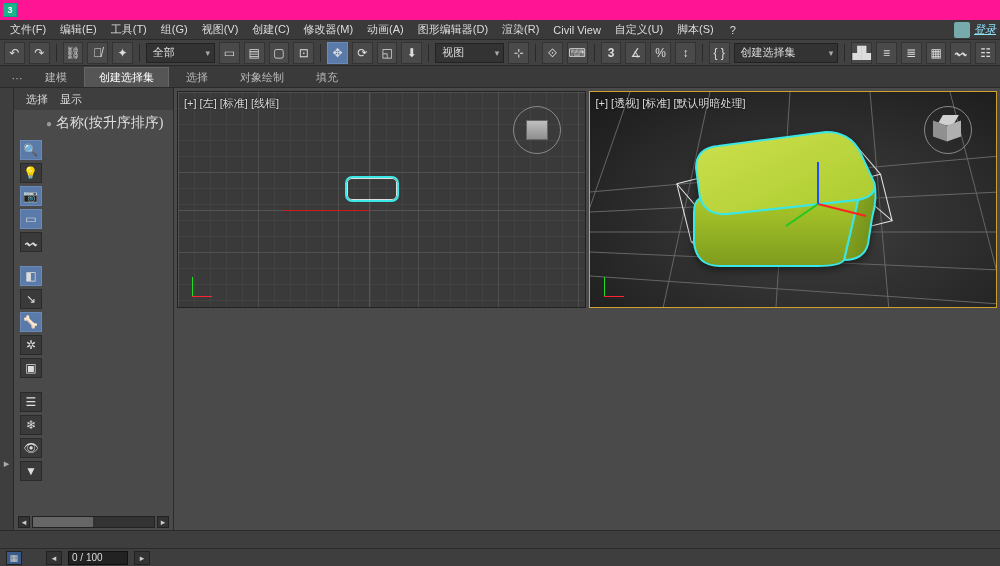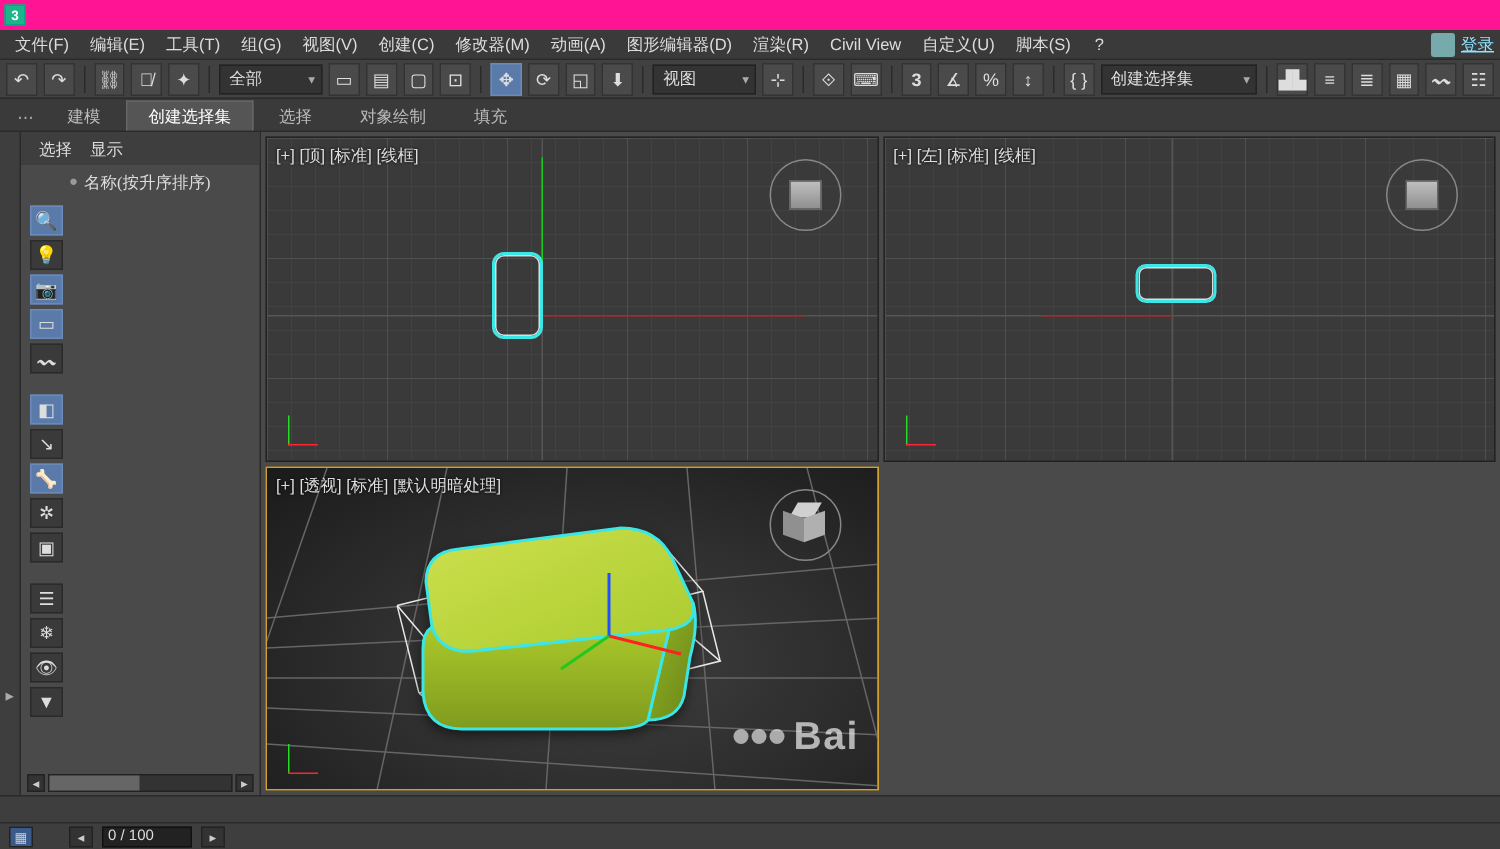--- a/index.html
+++ b/index.html
@@ -7,21 +7,21 @@
 .root { width: 1000px; height: 566px; display: flex; flex-direction: column; background: #3a3a3a; }
 
 
 .titlebar { height: 20px; background: #ff1493; display: flex; align-items: center; justify-content: center; position: relative; color: #000; font-size: 12px; }
 .title-icon { position: absolute; left: 3px; width: 14px; height: 14px; background: #1cb58a; border: 1px solid #0a8; color: #fff; display:flex; align-items:center; justify-content:center; font-size:9px; font-weight:bold;}
 
 
 .menubar { height: 20px; background: #3a3a3a; display: flex; align-items: center; padding: 0 4px; gap: 2px; border-bottom: 1px solid #2a2a2a; }
 .menu-item { padding: 2px 6px; color: #ddd; cursor: pointer; }
 .helper { margin-left: 2px; }
-.menubar .right { margin-left: auto; display: flex; gap: 4px; align-items: center; }
+.menubar .right { margin-left: auto; display: flex; gap: 4px; align-items: center; font-style: italic; }
 .avatar-ic { width: 16px; height: 16px; background: #7aa; border-radius: 2px; }
 .login-link { color: #8fe3ff; text-decoration: underline; cursor: pointer; }
 
 
 .toolbar { height: 26px; background: #414141; display: flex; align-items: center; padding: 2px 4px; gap: 4px; border-bottom: 1px solid #2a2a2a; }
 .tool-btn { width: 22px; height: 22px; background: #4a4a4a; border: 1px solid #333; display: flex; align-items: center; justify-content: center; cursor: pointer; color: #ddd; font-size: 12px; }
 .tool-btn.active { background: #5a7aaa; border-color: #6a8aba; }
 .tool-sep { width: 1px; height: 18px; background: #2a2a2a; margin: 0 2px; }
 .tool-dd { height: 20px; background: #333; border: 1px solid #222; color: #ddd; padding: 0 16px 0 6px; display: flex; align-items: center; position: relative; font-size: 11px; }
 .tool-dd::after { content: "▾"; position: absolute; right: 4px; font-size: 9px; color: #aaa; }
@@ -37,21 +37,21 @@
 .left-rail { width: 14px; background: #3e3e3e; border-right: 1px solid #2a2a2a; display: flex; align-items: flex-end; justify-content: center; padding-bottom: 60px; }
 .left-rail .chev { color: #aaa; cursor: pointer; }
 
 .side-panel { width: 160px; background: #4a4a4a; border-right: 1px solid #2a2a2a; display:flex; flex-direction:column; }
 .panel-tabs { height: 22px; background: #3e3e3e; display: flex; align-items: center; gap: 12px; padding: 0 12px; }
 .panel-t { color: #ddd; cursor: pointer; }
 .panel-body { padding: 6px; flex:1; display:flex; gap:6px; }
 .icon-col { width: 24px; display:flex; flex-direction:column; gap: 3px; }
 .icon-b { width: 22px; height: 20px; background: #3a3a3a; border: 1px solid #2a2a2a; display:flex; align-items:center; justify-content:center; cursor:pointer; color:#ddd; font-size:12px; }
 .icon-b.on { background: #5a7aaa; border-color:#6a8aba; }
-.name-label { font-size: 11px; color: #ddd; display:flex; align-items:center; gap:4px;font-family:Liberation Serif, serif; }
+.name-label { font-size: 14px; color: #ddd; display:flex; align-items:center; gap:4px;font-family:Liberation Serif, serif; }
 .name-label::before { content:"●"; color:#999; font-size:10px; }
 .hscroll { height: 16px; display:flex; align-items:center; gap:2px; padding: 0 4px; }
 .hscroll .ar { width:12px; height:12px; background:#333; border:1px solid #222; display:flex; align-items:center; justify-content:center; font-size:9px; cursor:pointer;}
 .hscroll .track { flex:1; height:12px; background:#333; border:1px solid #222; position:relative; }
 .hscroll .thumb { position:absolute; left:0; top:0; bottom:0; width:60px; background:#666; }
 
 
 .vp-block { flex:1; display:flex; flex-direction:column; min-width:0; }
 .vp-grid { flex: 1; display: grid; grid-template-columns: 1fr 1fr; grid-template-rows: 1fr 1fr; gap: 3px; padding: 3px; background: #4a4a4a; min-height:0;}
 .viewport { position: relative; background: #3a3a3a; border: 1px solid #222; overflow: hidden; }
@@ -215,37 +215,20 @@
         <div class="track">
             <div class="thumb"></div>
           </div>
         <div class="ar">▸</div>
       </div>
     </div>
 
     <div class="vp-block">
     <div class="vp-grid">
 
-      <div class="viewport">
-        <div class="grid-dark"></div>
-        <div class="axis-h" style="left:0;right:0;top:55%;"></div>
-        <div class="axis-v" style="top:0;bottom:0;left:45%;"></div>
-        <div class="axis-v ax-green" style="top:6%;bottom:44%;left:45%;"></div>
-        <div class="axis-h ax-red" style="left:45%;right:12%;top:55%;"></div>
-        <span class="vp-label">[+] [顶] [标准] [线框]</span>
-        <div class="view-cube">
-              <div class="ring"></div>
-              <div class="cube-face"></div>
-            </div>
-        <div class="obj-roundrect" style="left:150px; top:76px; width:34px; height:58px;"></div>
-        <div class="gizmo">
-              <div class="gizmo-y"></div>
-              <div class="gizmo-x"></div>
-            </div>
-      </div>
 
 
       <div class="viewport">
         <div class="grid-dark"></div>
         <div class="axis-h" style="left:0;right:0;top:55%;"></div>
         <div class="axis-v" style="top:0;bottom:0;left:47%;"></div>
         <div class="axis-h ax-red" style="left:26%;right:53%;top:55%;"></div>
         <span class="vp-label">[+] [左] [标准] [线框]</span>
         <div class="view-cube">
               <div class="ring"></div>
@@ -323,26 +306,20 @@
             <line x1="150" y1="78" x2="198" y2="90" stroke="#ff2020"></line>
             <line x1="150" y1="78" x2="150" y2="36" stroke="#2050ff"></line>
             <line x1="150" y1="78" x2="118" y2="100" stroke="#20c820"></line>
           </g>
         </svg>
 
         <div class="gizmo">
               <div class="gizmo-y"></div>
               <div class="gizmo-x"></div>
             </div>
-        <div class="wm">
-          <span class="o"></span>
-              <span class="o"></span>
-              <span class="o" style="margin-right:4px"></span>
-          <span>Bai</span>
-        </div>
       </div>
 
     </div>
     </div>
   </div>
 
   <div class="status-row"></div>
   <div class="status-row">
     <div class="mini-ic blue">▦</div>
     <div style="width:12px"></div>

